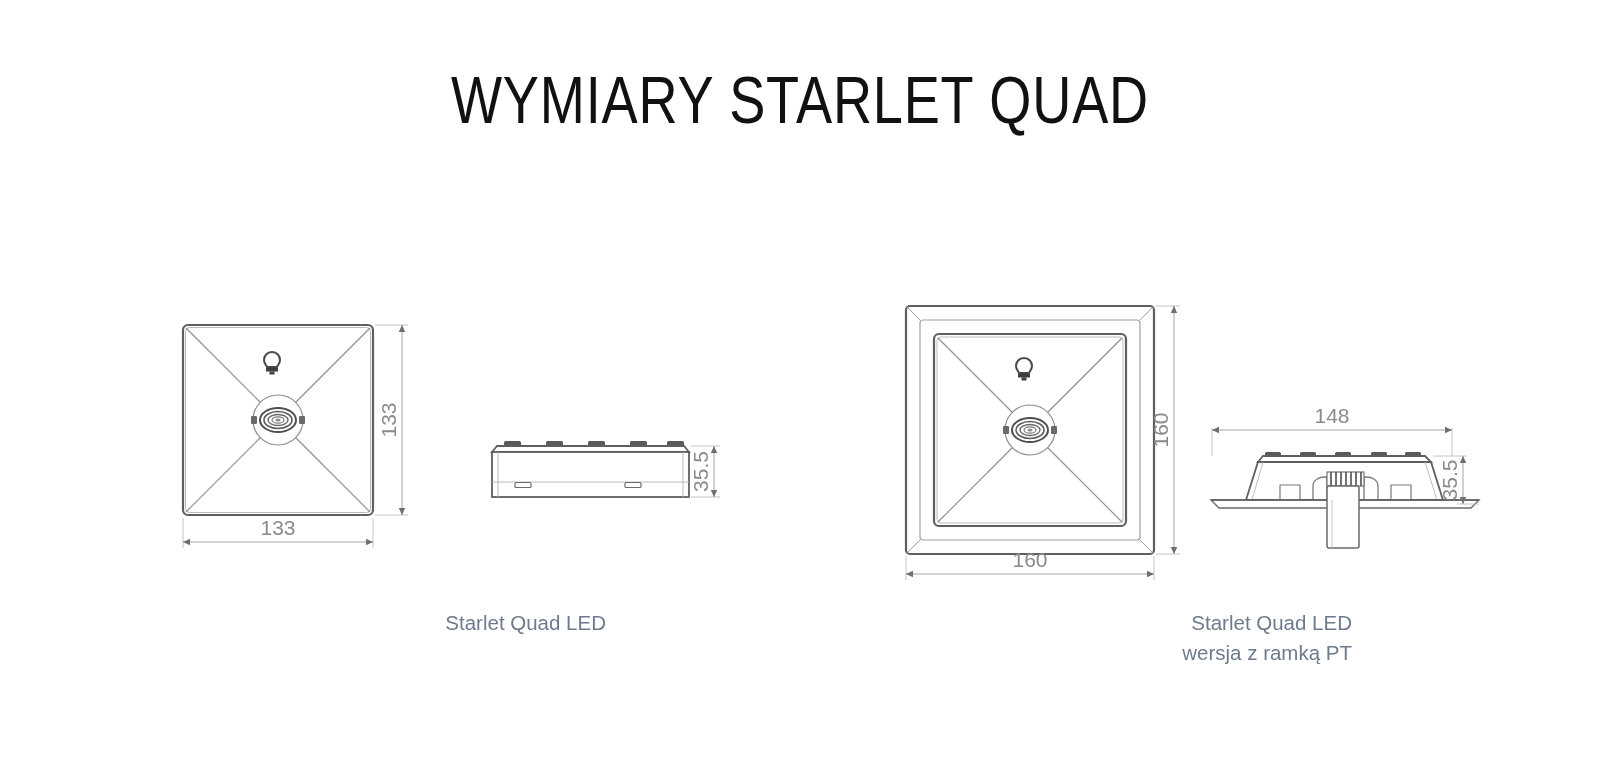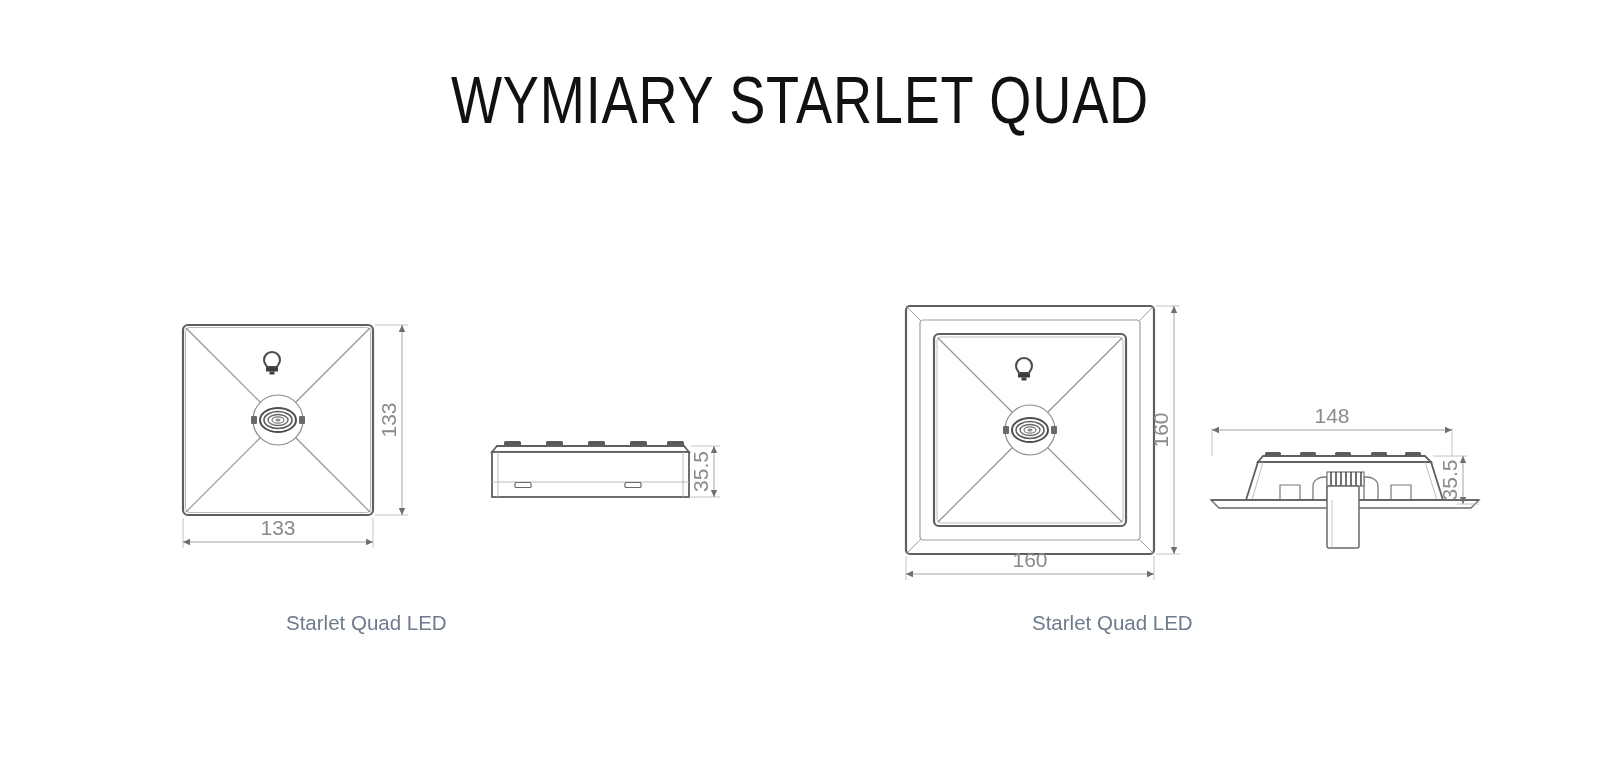--- a/index.html
+++ b/index.html
@@ -33,21 +33,21 @@
     position: absolute;
     left: 0;
     top: 0;
   }
   .caption {
     position: absolute;
     font-family: "Liberation Sans", sans-serif;
     font-size: 20.5px;
     color: #6d7b8d;
     white-space: nowrap;
-    text-align: left;
+    text-align: right;
     line-height: 30px;
   }
   #caption-left {
     left: 286px;
     top: 608px;
     width: 320px;
   }
   #caption-right {
     left: 1032px;
     top: 608px;
@@ -246,13 +246,14 @@
     <text x="262" y="90" transform="rotate(-90 262 90)" text-anchor="middle" font-family="Liberation Sans, sans-serif" font-size="21" fill="#8a8a8a">35.5</text>
   </g>
 </svg>
 
 <div class="caption" id="caption-left">
   <span>Starlet Quad LED</span>
 </div>
 
 <div class="caption" id="caption-right">
   <div>Starlet Quad LED</div>
+  <div>wersja z ramką PT</div>
 </div>
 
 </body></html>

